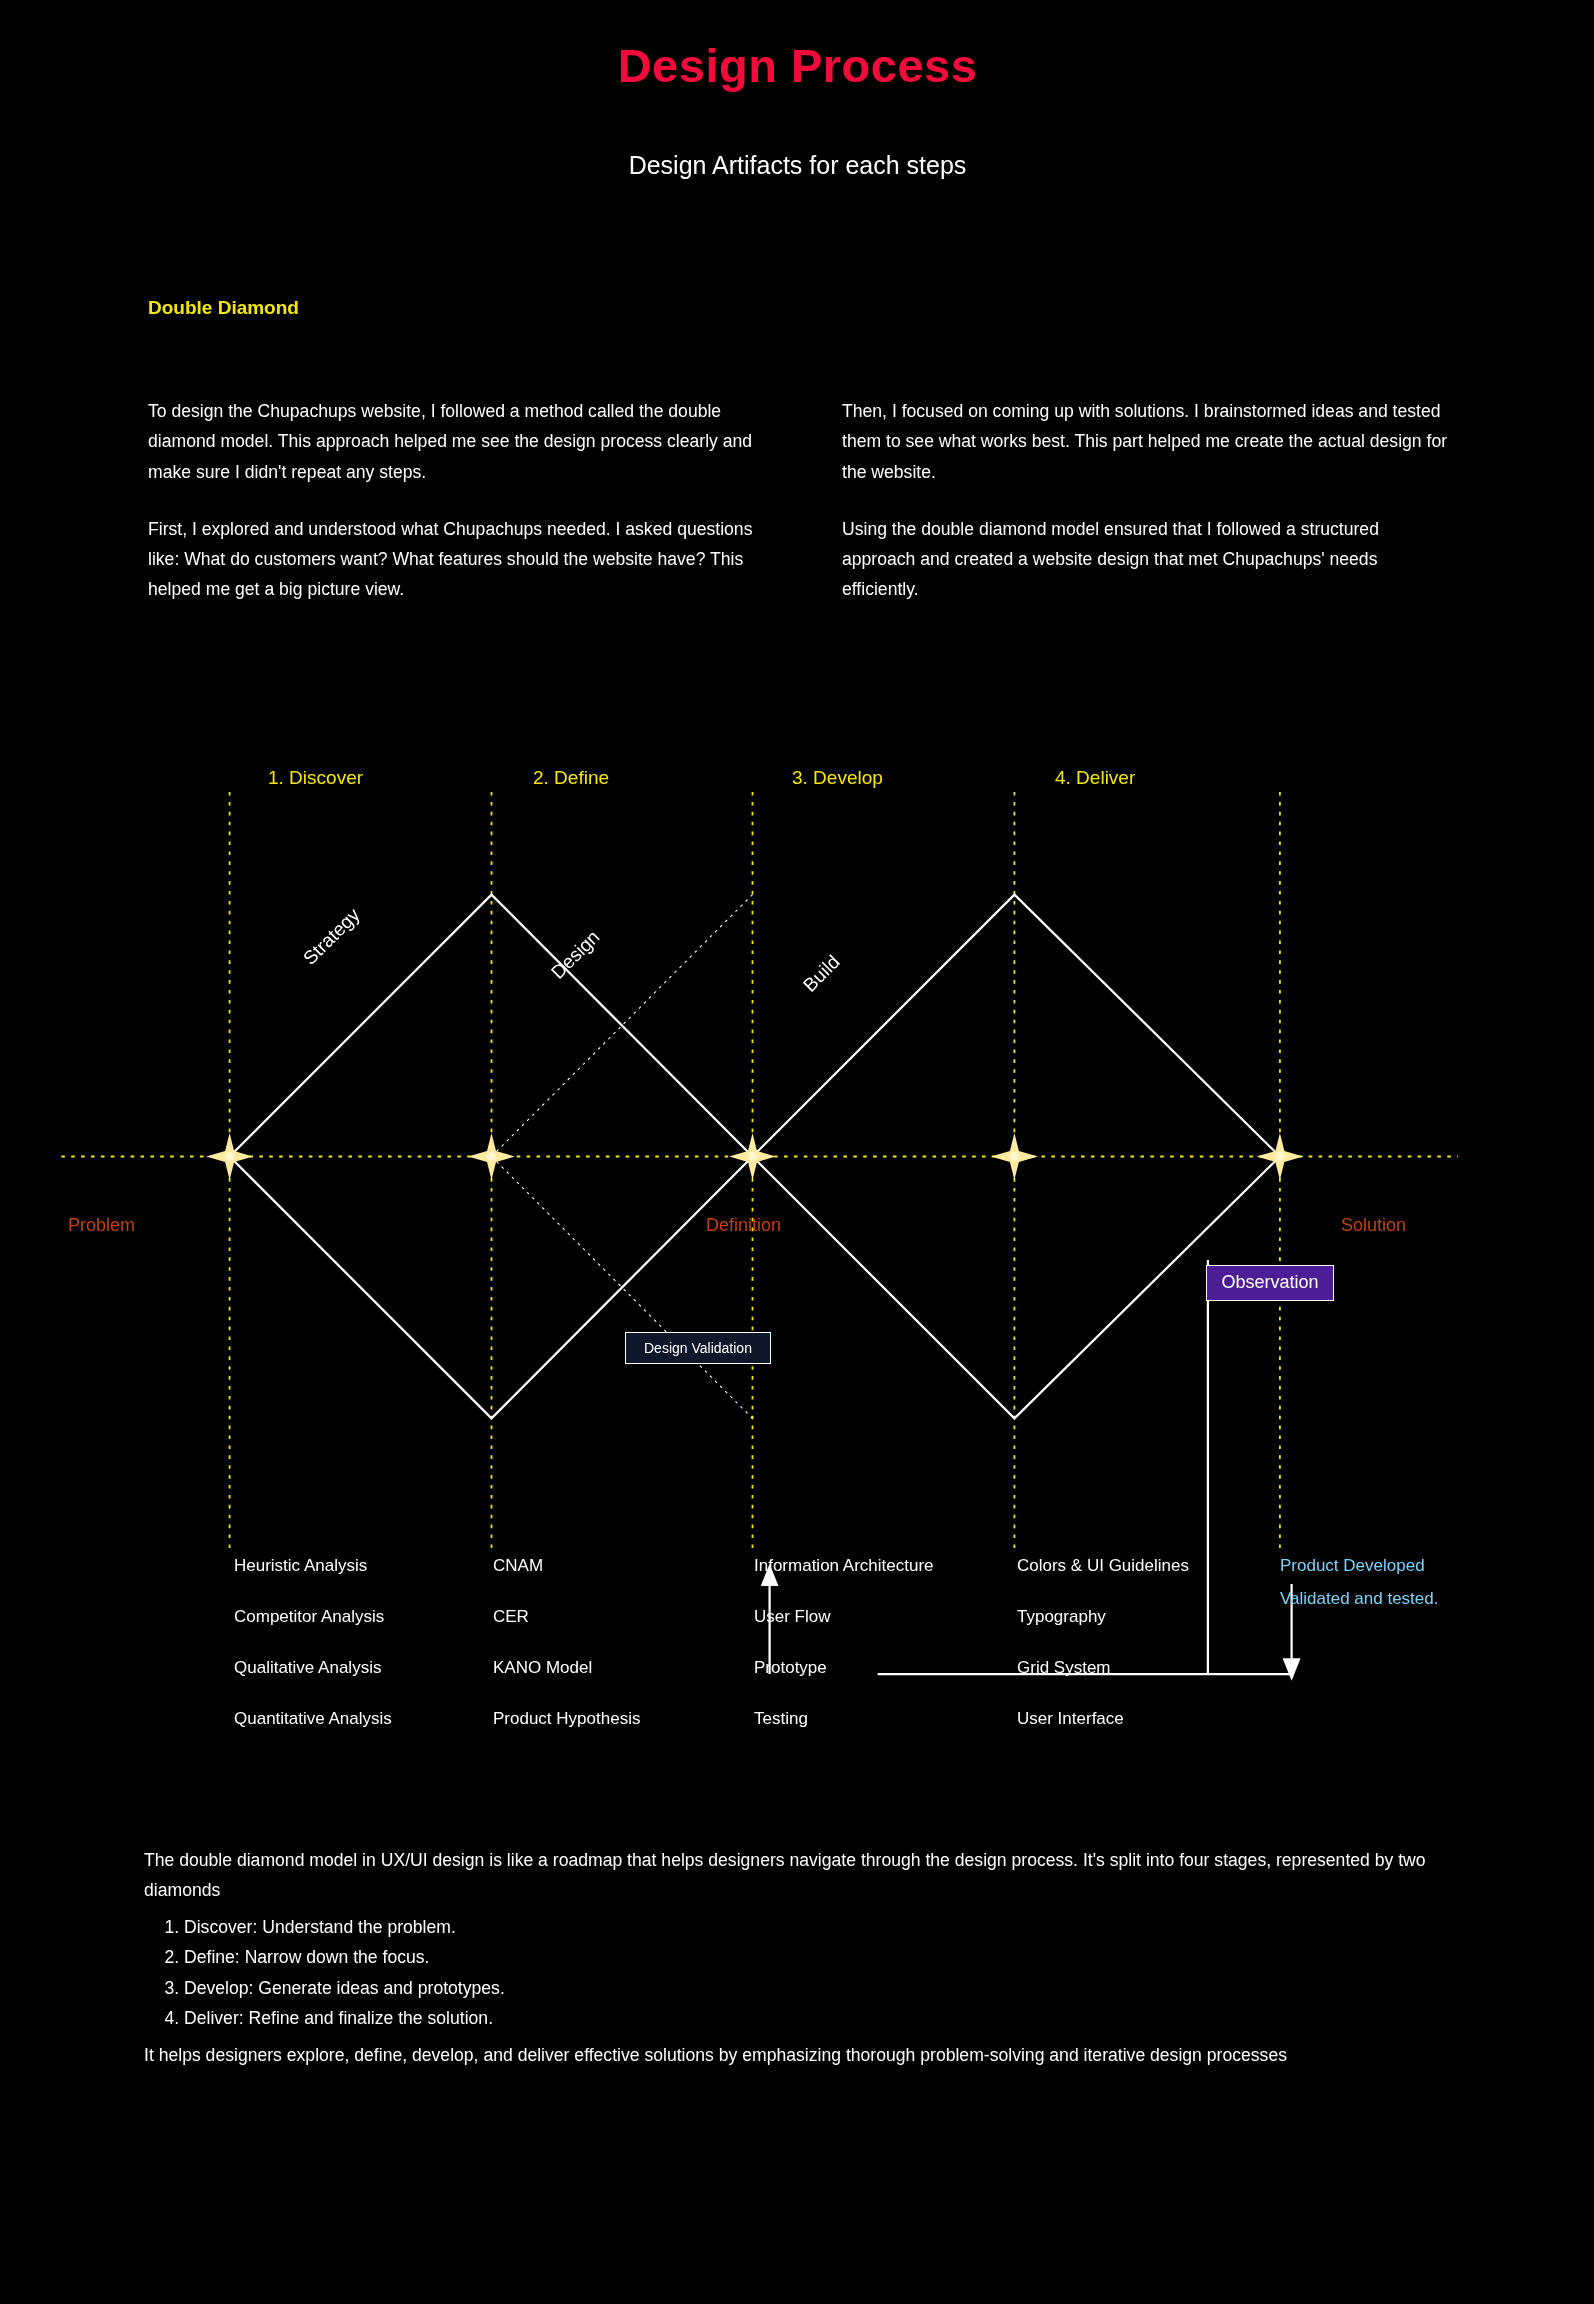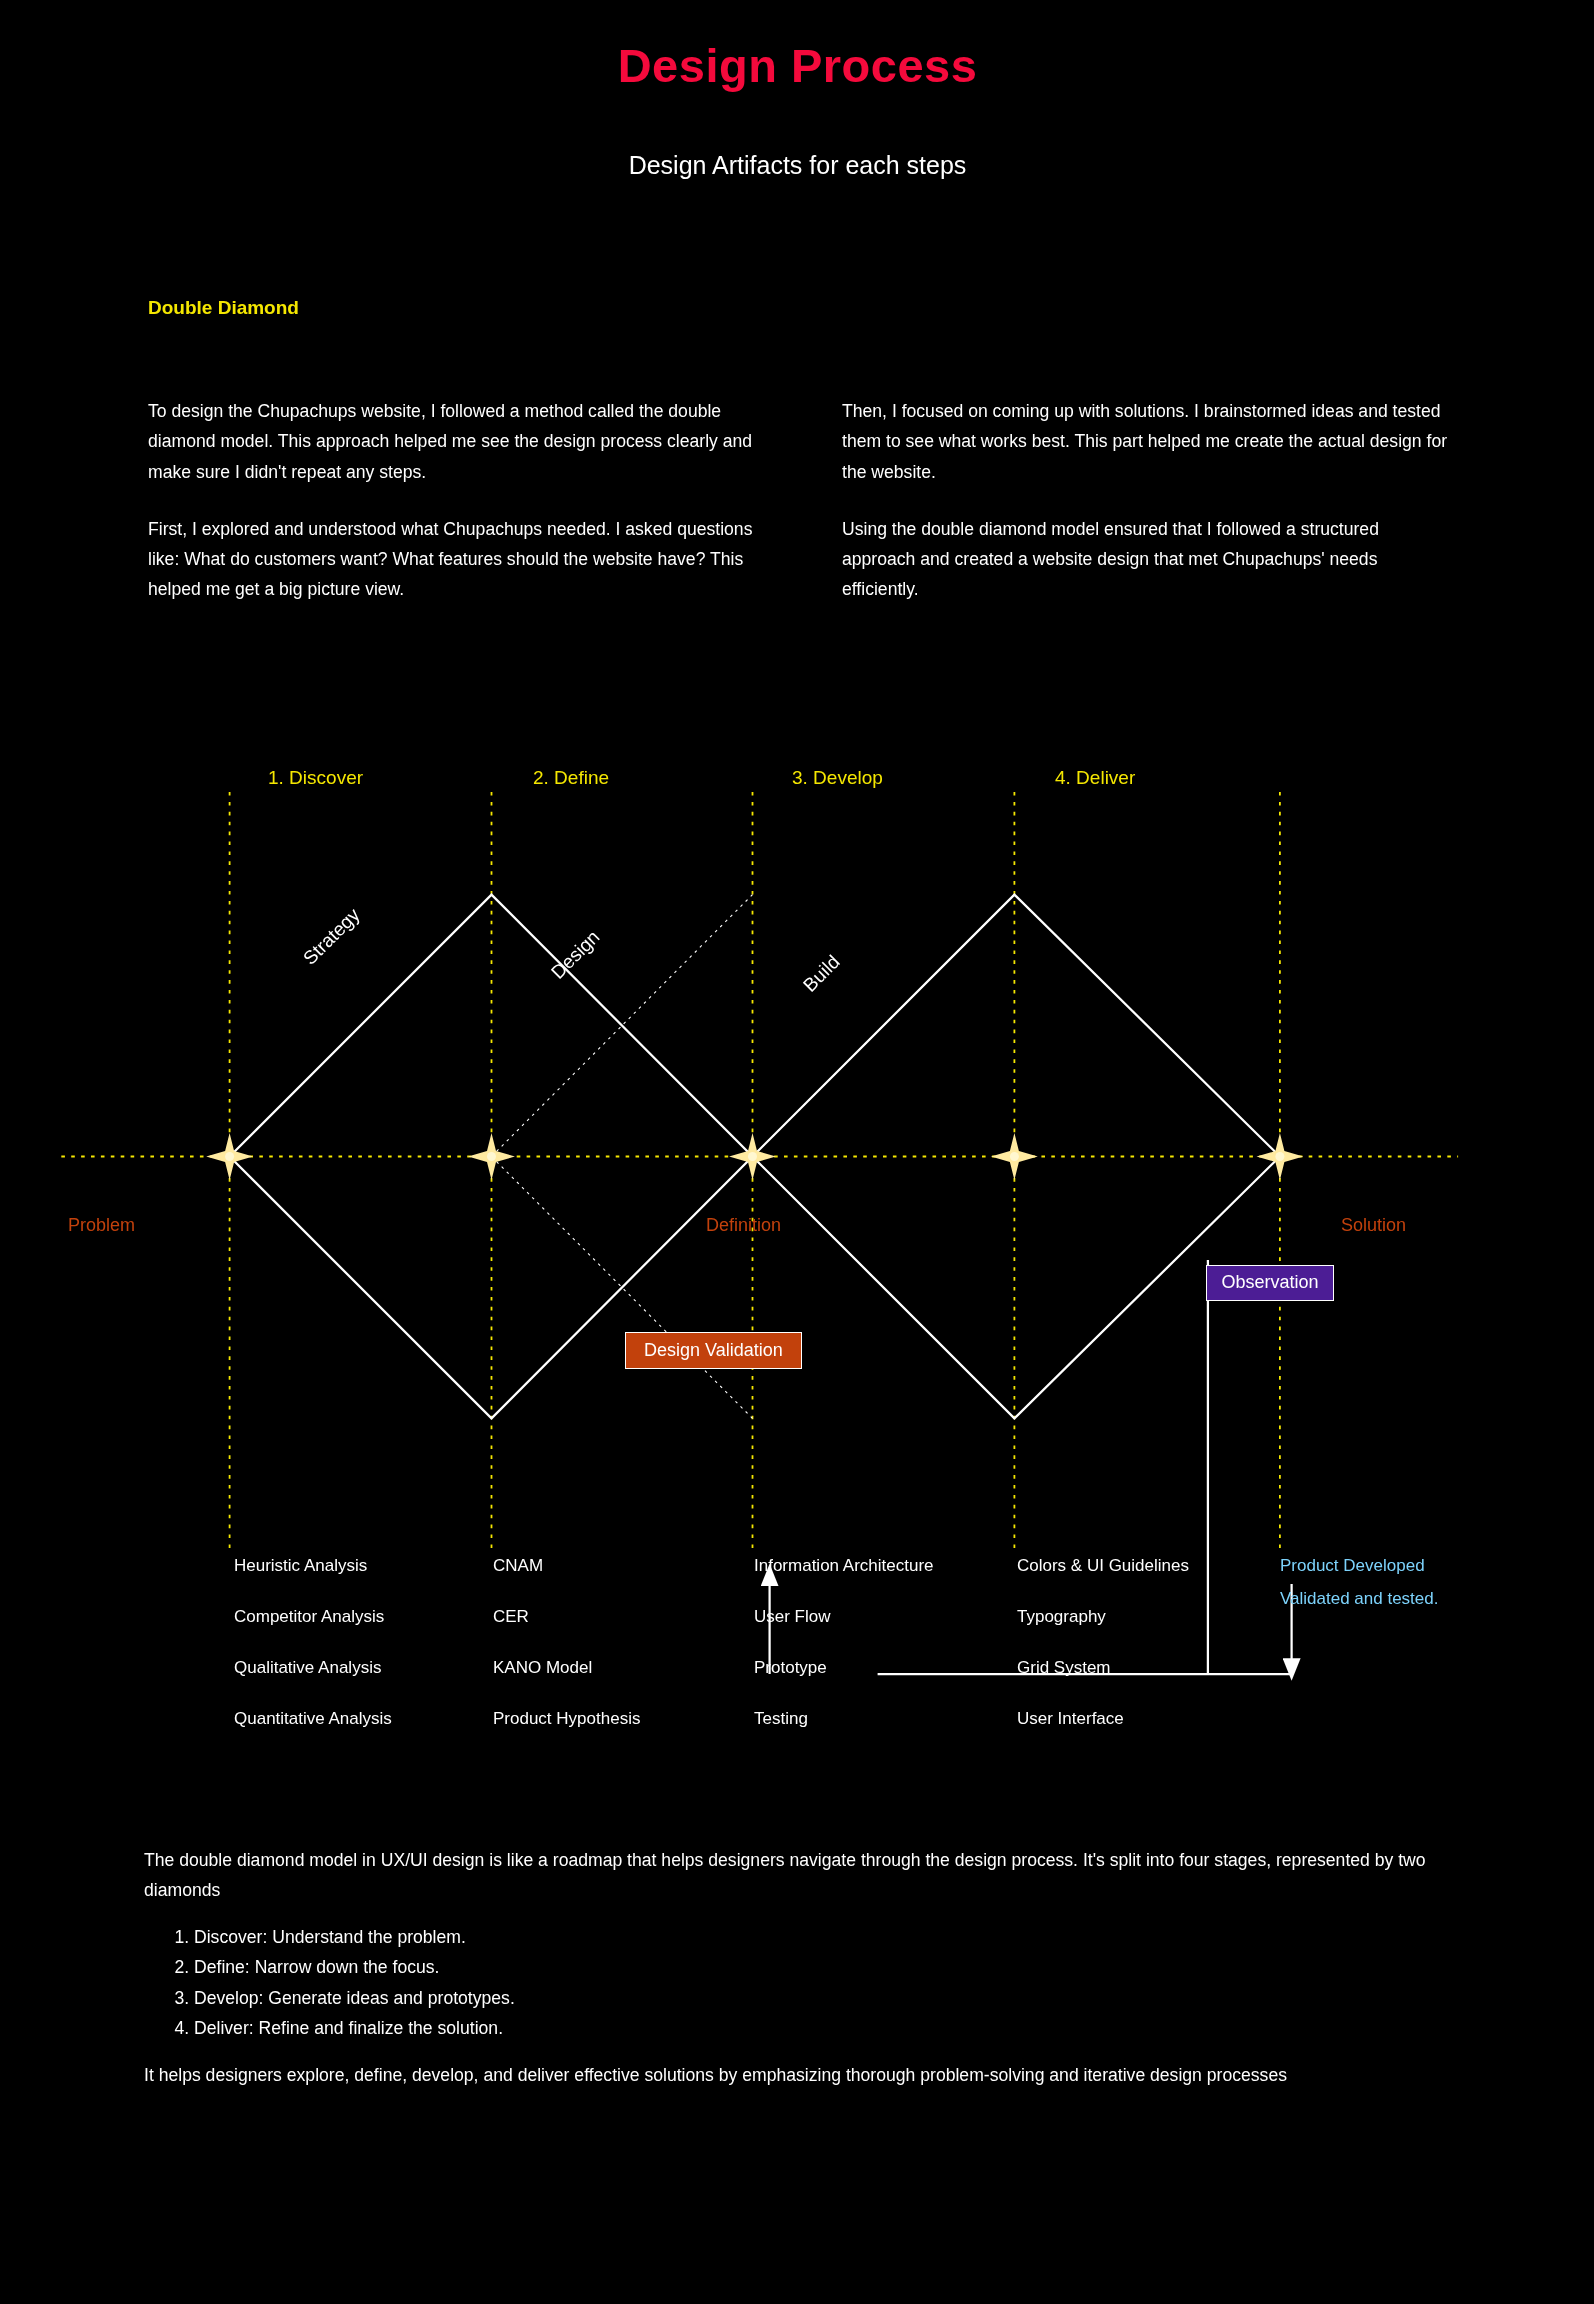--- a/index.html
+++ b/index.html
@@ -109,21 +109,21 @@
   .footer {
     position: absolute;
     top: 1845px;
     left: 144px;
     width: 1305px;
     font-size: 17.6px;
     line-height: 1.73;
     color: #ffffff;
   }
   .footer ol {
-    margin: 16px;
+    margin: 6px;
     padding-left: 34px;
     list-style: decimal;
   }
   .footer ol li { margin: 0; }
   .footer .p { margin: 0; }
 </style>
 </head>
 <body>
 
 <div class="page">
@@ -226,21 +226,21 @@
 
     <div style="position:absolute; left:299px; top:1080px; transform:translate(0,-900px) rotate(-45deg); transform-origin:left top; font-size:19px; color:#ffffff;">Strategy</div>
     <div style="position:absolute; left:547px; top:1094px; transform:translate(0,-900px) rotate(-45deg); transform-origin:left top; font-size:19px; color:#ffffff;">Design</div>
     <div style="position:absolute; left:799px; top:1107px; transform:translate(0,-900px) rotate(-45deg); transform-origin:left top; font-size:19px; color:#ffffff;">Build</div>
 
     <div class="edge-label" style="left:68px; top:441px;">Problem</div>
     <div class="edge-label" style="left:706px; top:441px;">Definition</div>
     <div class="edge-label" style="left:1341px; top:441px;">Solution</div>
 
     <div style="position:absolute; left:1206px; top:1391px; transform:translateY(-900px); border:1.4px solid #ffffff; background:#4c1d95; padding:6.3px 14.4px; font-size:18px; color:#ffffff; white-space:nowrap;">Observation</div>
-    <div style="position:absolute; left:625px; top:1458px; transform:translateY(-900px); border:1.4px solid #ffffff; background:#c2410c; padding:7.2px 18px; font-size:18px; color:#ffffff; white-space:nowrap;">Design Validation</div>
+    <div style="position:absolute; left:625px; top:1458px; transform:translateY(-900px); border:1.4px solid #ffffff; background:#0f172a; padding:7.2px 18px; font-size:14px; color:#ffffff; white-space:nowrap;">Design Validation</div>
   </div>
 
   <div class="artifacts">
 
     <div class="art-col" style="left:234px; top:0;">
       <div class="item">Heuristic Analysis</div>
       <div class="item">Competitor Analysis</div>
       <div class="item">Qualitative Analysis</div>
       <div class="item">Quantitative Analysis</div>
     </div>

